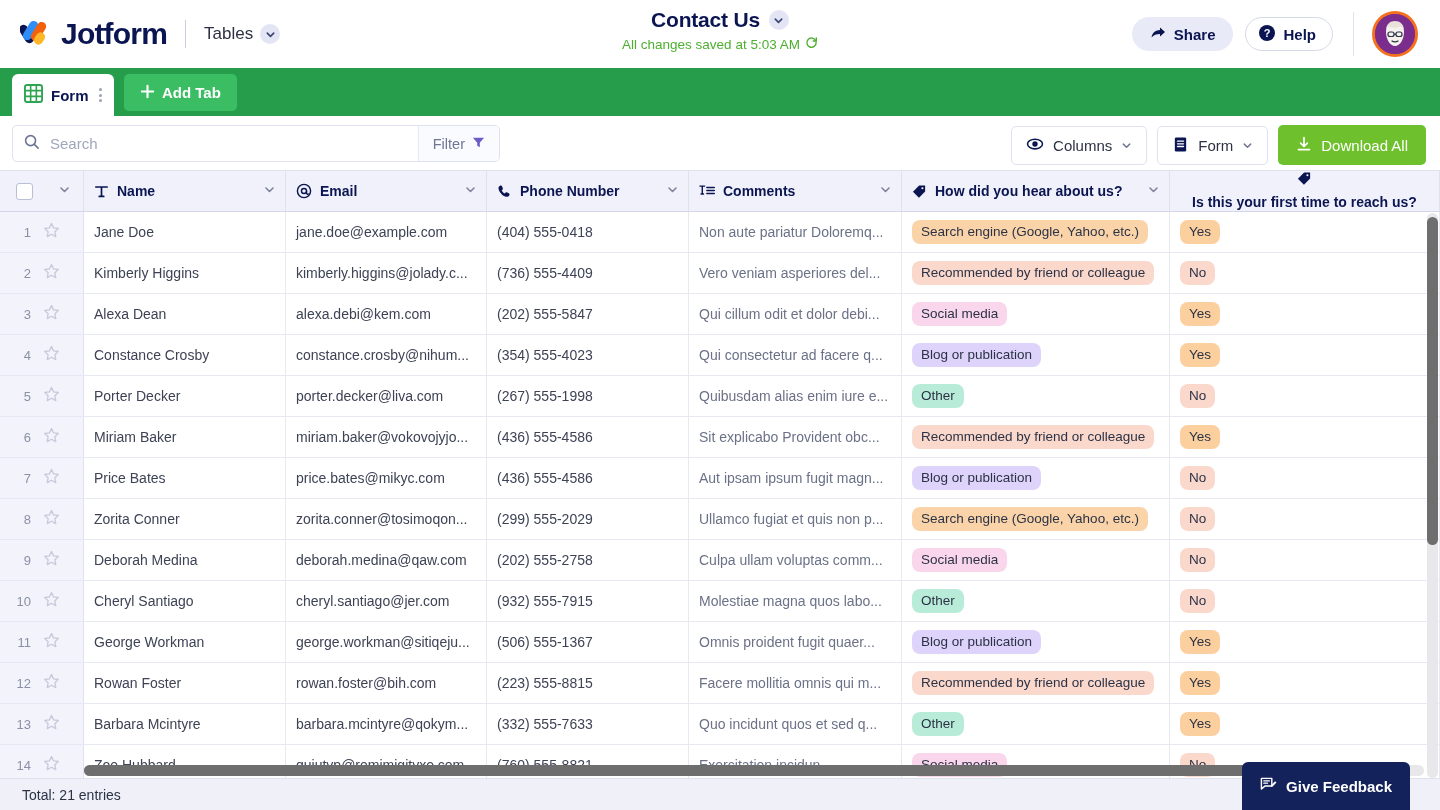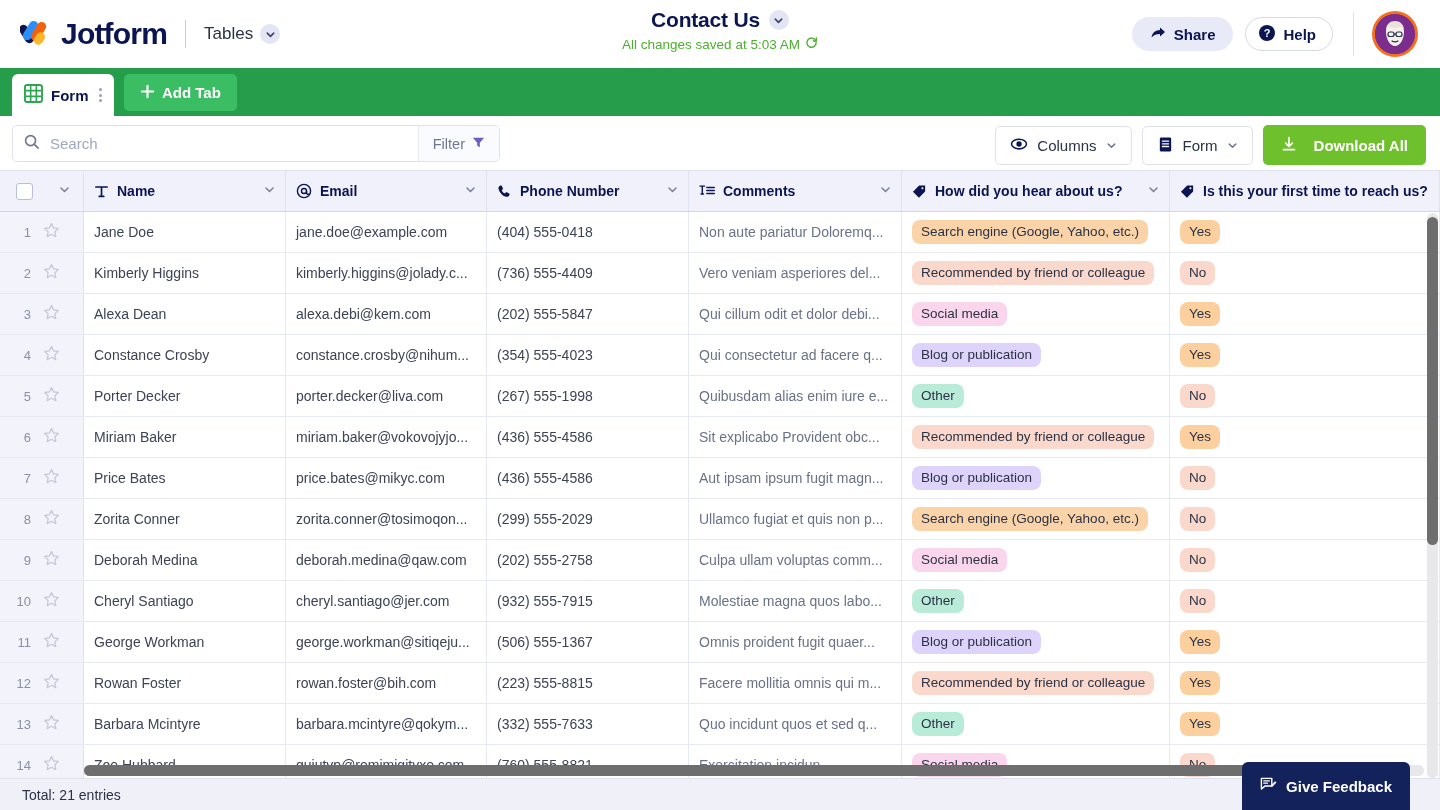--- a/index.html
+++ b/index.html
@@ -131,24 +131,24 @@
     display: flex; align-items: flex-end; gap: 10px;
   }
   .tb-btn {
     display: flex; align-items: center; gap: 9px;
     height: 39px; padding: 0 14px;
     background: #fff; border: 1px solid #dfe2ee; border-radius: 5px;
     font-size: 15px; color: #2b3245; cursor: pointer;
     font-family: "Liberation Sans", sans-serif;
   }
   .tb-dl {
-    display: flex; align-items: center; gap: 17px;
+    display: flex; align-items: center; gap: 9px;
     height: 40px; padding: 0 18px;
     background: #6ec12c; border: none; border-radius: 5px;
-    font-size: 15px; font-weight: bold; color: #fff; cursor: pointer;
+    font-size: 15px; font-weight: normal; color: #fff; cursor: pointer;
     font-family: "Liberation Sans", sans-serif;
   }
 
   
   .tablewrap {
     position: absolute; top: 170px; left: 0; width: 1440px; height: 608px;
     overflow: hidden; background: #fff;
   }
   .thead {
     display: flex; height: 42px; background: #f0f1fa;
@@ -163,21 +163,21 @@
   }
   .th .th-chev { position: absolute; right: 9px; top: 50%; transform: translateY(-50%); }
   .th-icon { display: flex; align-items: center; color: #0a1551; flex: 0 0 auto; }
 
   .col-sel   { width: 84px; justify-content: space-between; padding: 0 12px 0 16px; }
   .col-name  { width: 202px; }
   .col-email { width: 201px; }
   .col-phone { width: 202px; }
   .col-comm  { width: 213px; }
   .col-how   { width: 268px; }
-  .col-first { width: 270px; }
+  .col-first { width: 270px; flex-direction: column; }
 
   .sel-check {
     width: 17px; height: 17px; border: 1.5px solid #b9bfd4;
     border-radius: 3px; background: #fff; cursor: pointer;
   }
 
   .rows { position: relative; }
   .row {
     display: flex; height: 41px;
     border-bottom: 1px solid #e6e9f2;

